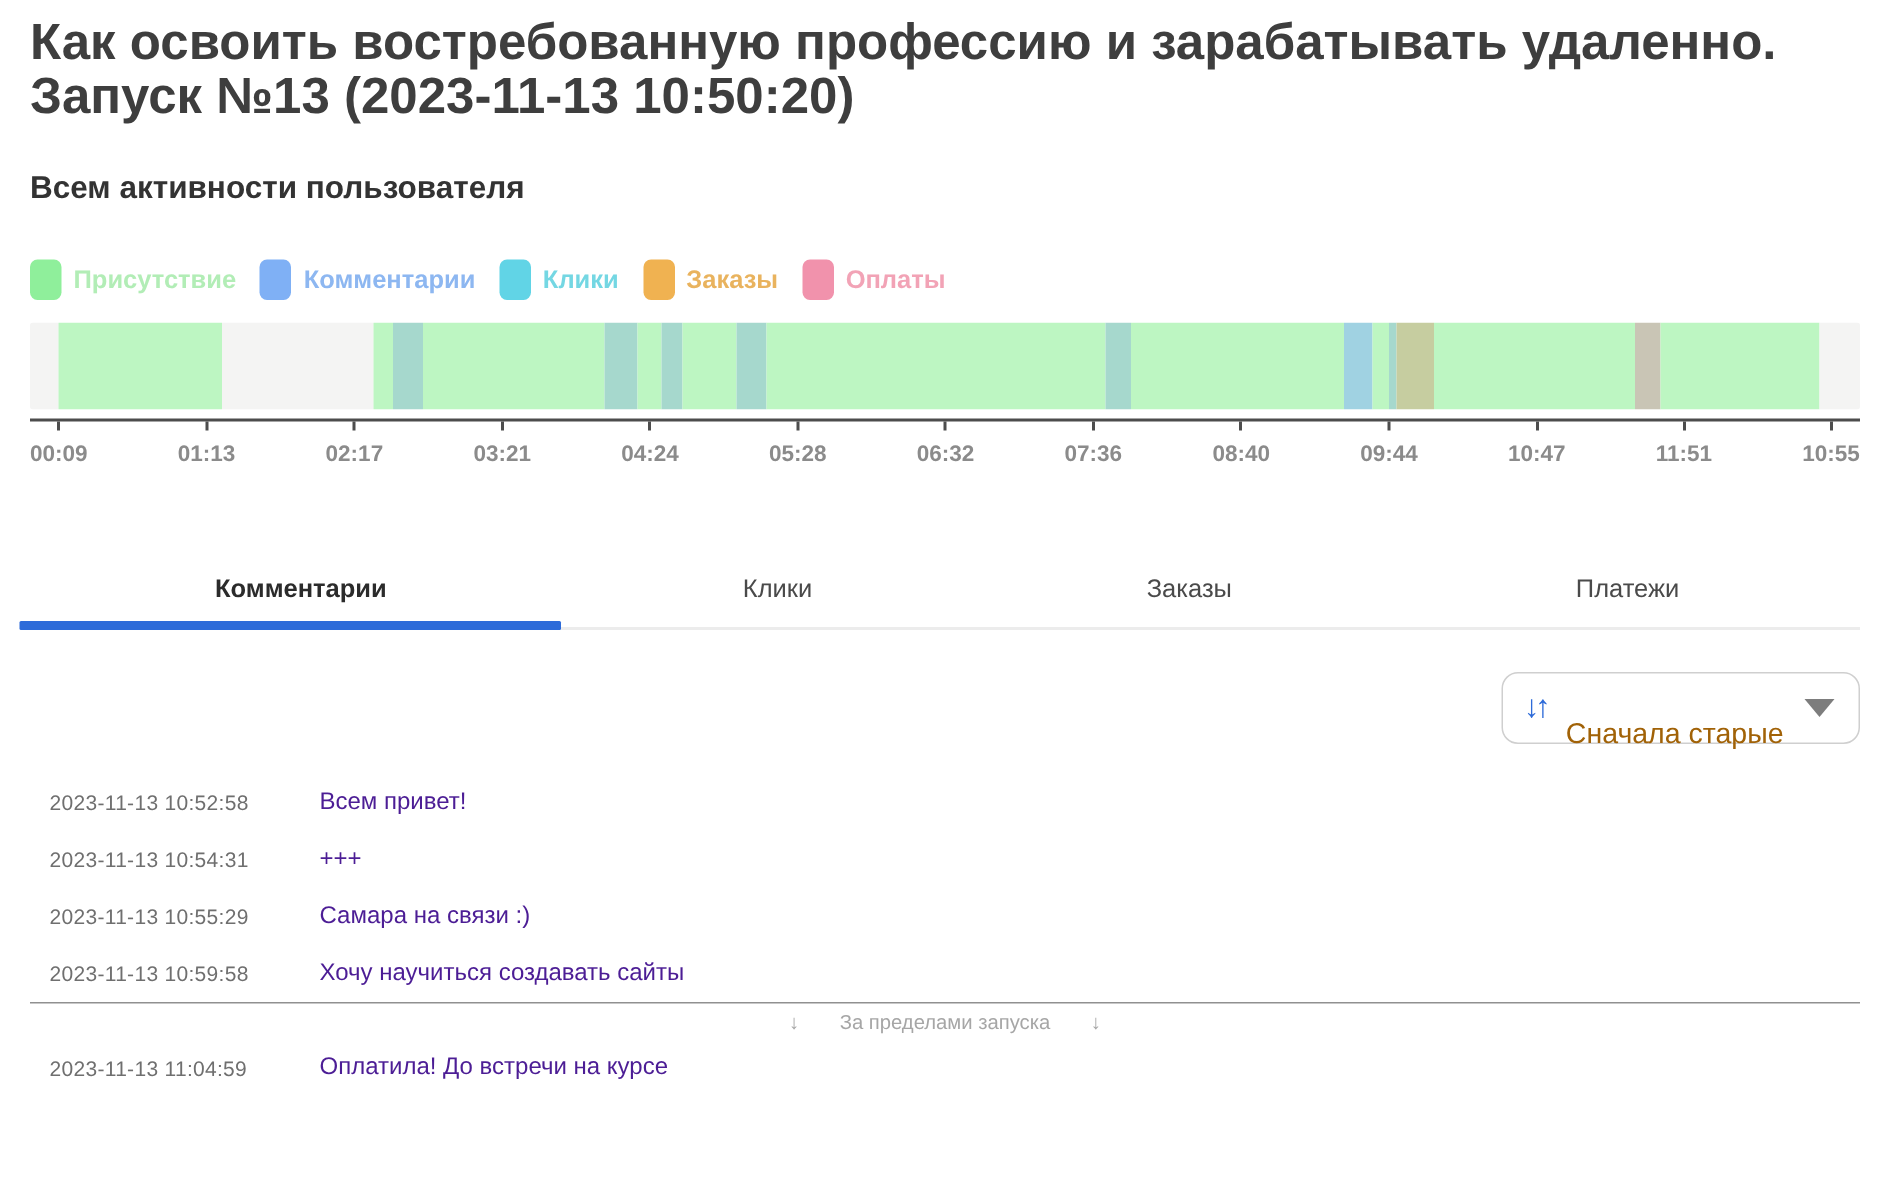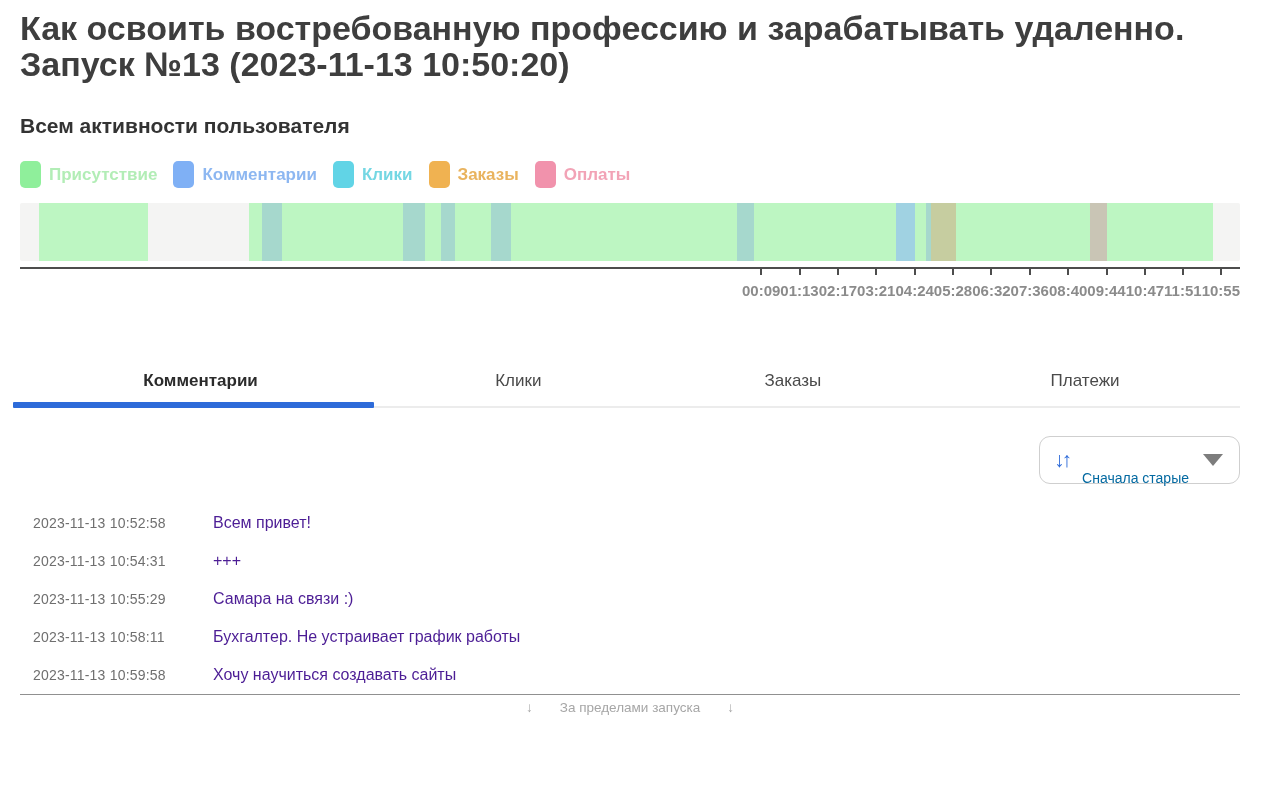--- a/index.html
+++ b/index.html
@@ -10,29 +10,29 @@
     font-family: "Liberation Sans", sans-serif;
   }
   .container { padding: 0 25px 0 20px; }
 
   .page-title {
     margin: 10px 0 0; max-width: 1220px;
     font-size: 34px; line-height: 36px; font-weight: bold; color: #3e3e3e;
   }
   .section-title { margin: 32px 0 0; font-size: 21px; font-weight: bold; color: #333; }
 
-  .legend { margin-top: 23px; display: flex; align-items: center; column-gap: 16px; }
+  .legend { margin-top: 35px; display: flex; align-items: center; column-gap: 16px; }
   .legend-item { display: flex; align-items: center; gap: 8px; font-size: 17px; font-weight: bold; }
   .swatch { width: 21px; height: 27px; border-radius: 5px; flex: 0 0 auto; }
 
   .bar { margin-top: 15px; height: 58px; display: flex; overflow: hidden; border-radius: 2px; }
   .seg { height: 100%; flex: 0 0 auto; }
 
   .axis { margin-top: 6px; border-top: 2px solid #4d4d4d; }
-  .axis-labels { display: flex; justify-content: flex-end; margin-left: 24px; }
+  .axis-labels { display: flex; justify-content: space-between; }
   .tick-cell { display: flex; flex-direction: column; align-items: center; }
   .tick { width: 2px; height: 6px; background: #4d4d4d; }
   .tick-label { margin-top: 7px; font-size: 15px; font-weight: bold; color: #8b8b8b; }
 
   .tabs-wrap { margin-top: 60px; position: relative; }
   .tabs { display: flex; }
   .tab { padding: 12px 0 17px; text-align: center; font-size: 17px; line-height: 20px; color: #4a4a4a; cursor: pointer; }
   .tab:nth-child(1) { width: 29.6%; }
   .tab:nth-child(2) { width: 22.5%; }
   .tab:nth-child(3) { width: 22.5%; }
@@ -40,21 +40,21 @@
   .tab.active { font-weight: bold; color: #2b2b2b; }
   .tabs-baseline { position: absolute; left: 0; right: 0; bottom: 0; height: 2px; background: #ececec; }
   .tab-underline { position: absolute; left: -7px; bottom: 0; width: 29.6%; height: 6px; background: #2d6bd9; border-radius: 1px; }
 
   .toolbar { margin-top: 28px; display: flex; justify-content: flex-end; }
   .sort-button {
     display: flex; align-items: center; gap: 10px; height: 48px; padding: 0 16px 0 14px;
     border: 1px solid #cfcfcf; border-radius: 11px; background: #fff; cursor: pointer;
   }
   .sort-glyph { color: #2e6bd9; font-size: 21px; font-weight: bold; letter-spacing: -3px; padding-right: 3px; }
-  .sort-label { font-size: 14px; color: #0369a1; margin-top: 36px; }
+  .sort-label { font-size: 19px; color: #a16207; margin-top: 36px; }
   .sort-caret {
     width: 0; height: 0; margin-left: 4px;
     border-left: 10px solid transparent; border-right: 10px solid transparent;
     border-top: 12px solid #7d7d7d;
   }
 
   .comments { margin-top: 20px; }
   .comment-row { display: flex; align-items: center; height: 38px; }
   .comment-time { width: 147px; margin-left: 13px; font-size: 14px; color: #6f6f6f; letter-spacing: 0.2px; flex: 0 0 auto; }
   .comment-text { margin-left: 33px; font-size: 16px; color: #4c1d95; }
@@ -206,28 +206,30 @@
         </div>
         <div class="comment-row">
           <div class="comment-time">2023-11-13 10:54:31</div>
           <div class="comment-text">+++</div>
         </div>
         <div class="comment-row">
           <div class="comment-time">2023-11-13 10:55:29</div>
           <div class="comment-text">Самара на связи :)</div>
         </div>
         <div class="comment-row">
-          <div class="comment-time">2023-11-13 10:58:11</div>
-          <div class="comment-text">Бухгалтер. Не устраивает график работы</div>
-        </div>
-        <div class="comment-row">
           <div class="comment-time">2023-11-13 10:59:58</div>
           <div class="comment-text">Хочу научиться создавать сайты</div>
         </div>
       </div>
     <div class="outside-divider">
       <span>↓</span>
       <span>За пределами запуска</span>
       <span>↓</span>
     </div>
+    <div>
+        <div class="comment-row">
+          <div class="comment-time">2023-11-13 11:04:59</div>
+          <div class="comment-text">Оплатила! До встречи на курсе</div>
+        </div>
+      </div>
   </div>
 
 </div>
 
 </body></html>

